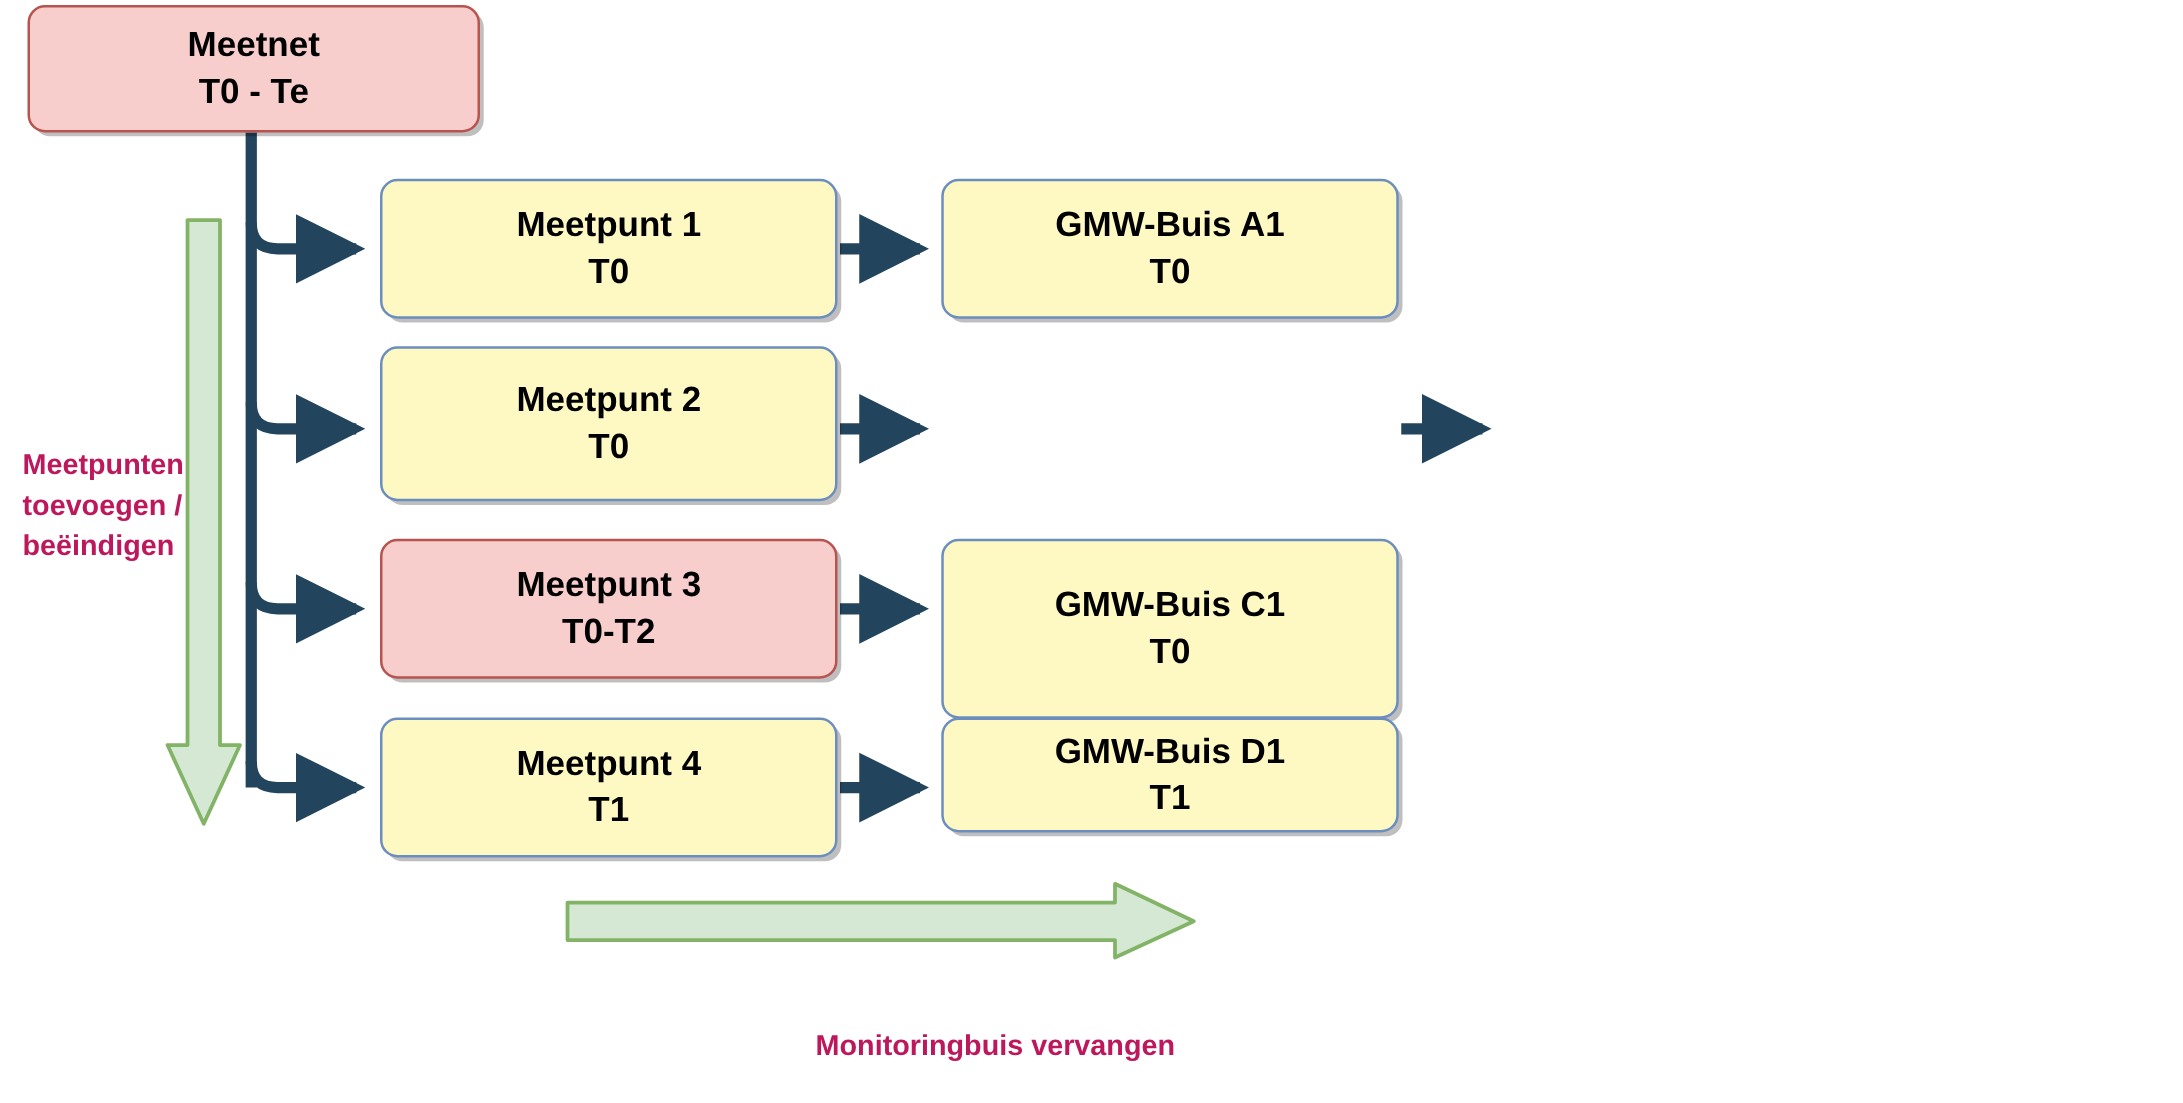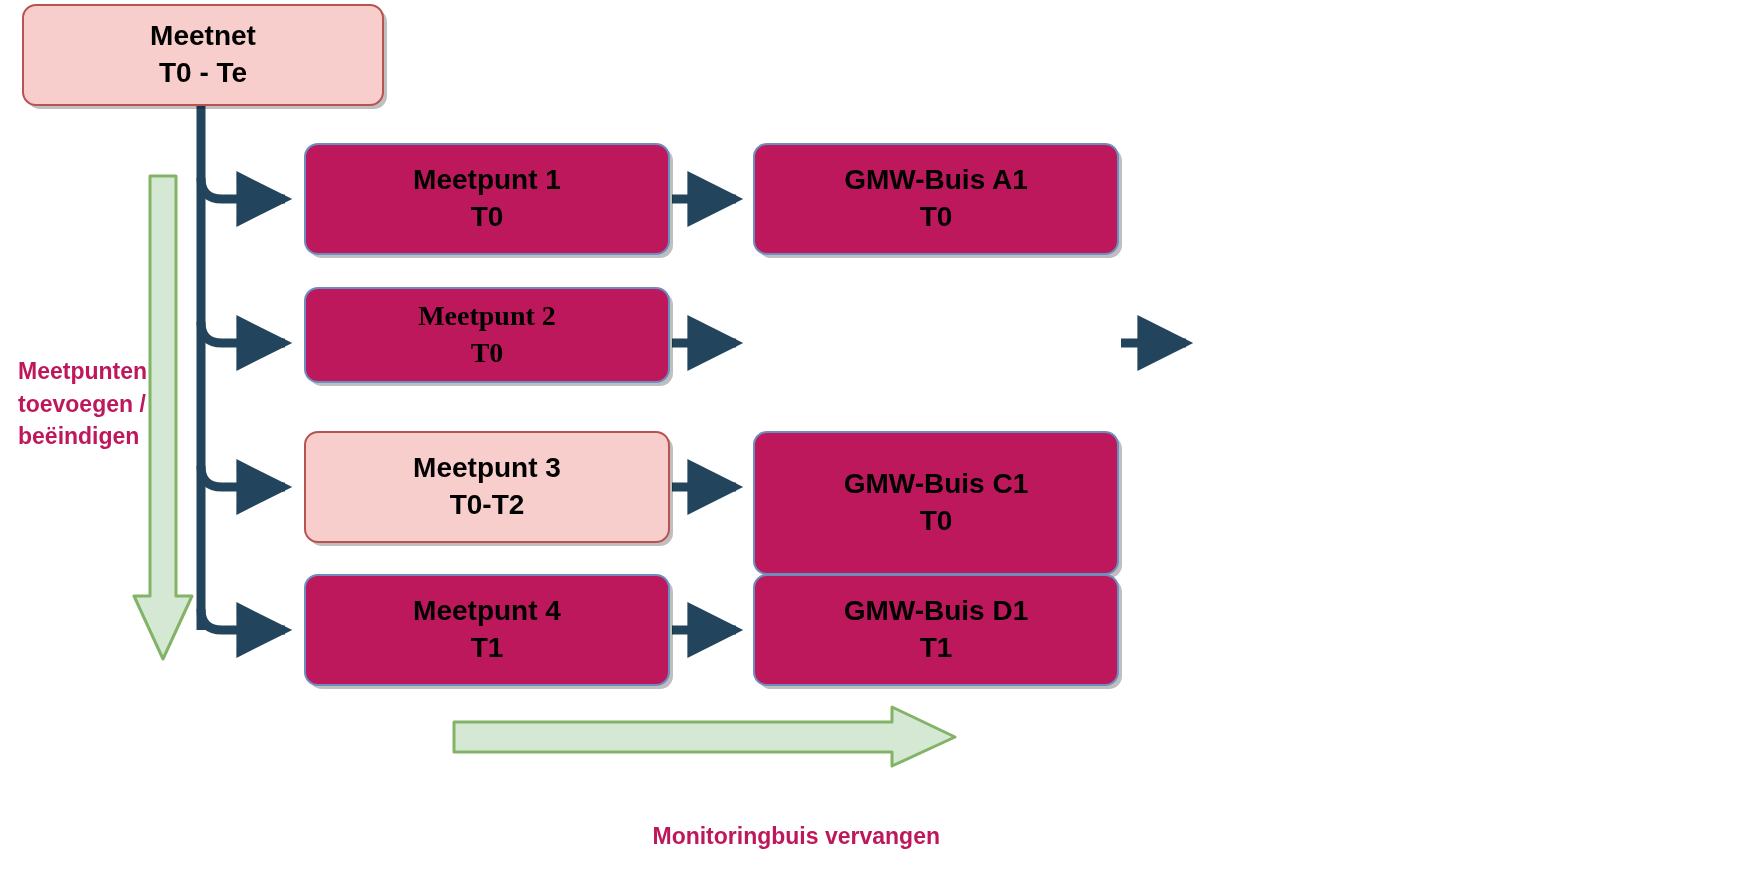--- a/index.html
+++ b/index.html
@@ -30,21 +30,21 @@
     align-items: center;
     justify-content: center;
     text-align: center;
     font-weight: bold;
     font-size: 28px;
     line-height: 1.32;
     color: #000000;
     box-shadow: 4px 4px 0px -1px rgba(0,0,0,0.25);
   }
   .node.blue {
-    background: #be185d;
+    background: #fef9c3;
     border-color: #6c8ebf;
   }
   .node.pink {
     background: #f8cecc;
     border-color: #b85450;
   }
   .node .l1, .node .l2 {
     display: block;
     white-space: pre;
   }
@@ -138,21 +138,21 @@
   <div class="node pink" style="left:22px; top:4px; width:362px; height:102px;">
     <span class="l1">Meetnet</span>
     <span class="l2">T0 - Te</span>
   </div>
 
   <div class="node blue" style="left:304px; top:143px; width:366px; height:112px;">
     <span class="l1">Meetpunt 1</span>
     <span class="l2">T0</span>
   </div>
 
-  <div class="node blue" style="left:304px; top:287px; width:366px; height:96px;font-family:Liberation Serif, serif;">
+  <div class="node blue" style="left:304px; top:277px; width:366px; height:124px;">
     <span class="l1">Meetpunt 2</span>
     <span class="l2">T0</span>
   </div>
 
   <div class="node pink" style="left:304px; top:431px; width:366px; height:112px;">
     <span class="l1">Meetpunt 3</span>
     <span class="l2">T0-T2</span>
   </div>
 
   <div class="node blue" style="left:304px; top:574px; width:366px; height:112px;">
@@ -164,21 +164,21 @@
     <span class="l1">GMW-Buis A1</span>
     <span class="l2">T0</span>
   </div>
 
 
   <div class="node blue" style="left:753px; top:431px; width:366px; height:144px;">
     <span class="l1">GMW-Buis C1</span>
     <span class="l2">T0</span>
   </div>
 
-  <div class="node blue" style="left:753px; top:574px; width:366px; height:112px;text-align:center;">
+  <div class="node blue" style="left:753px; top:574px; width:366px; height:92px;text-align:center;">
     <span class="l1">GMW-Buis D1</span>
     <span class="l2">T1</span>
   </div>
 
 
   <div class="annotation" id="left-annotation">Meetpunten
 toevoegen /
 beëindigen</div>
 
   <div class="annotation" id="bottom-annotation">Monitoringbuis vervangen</div>

